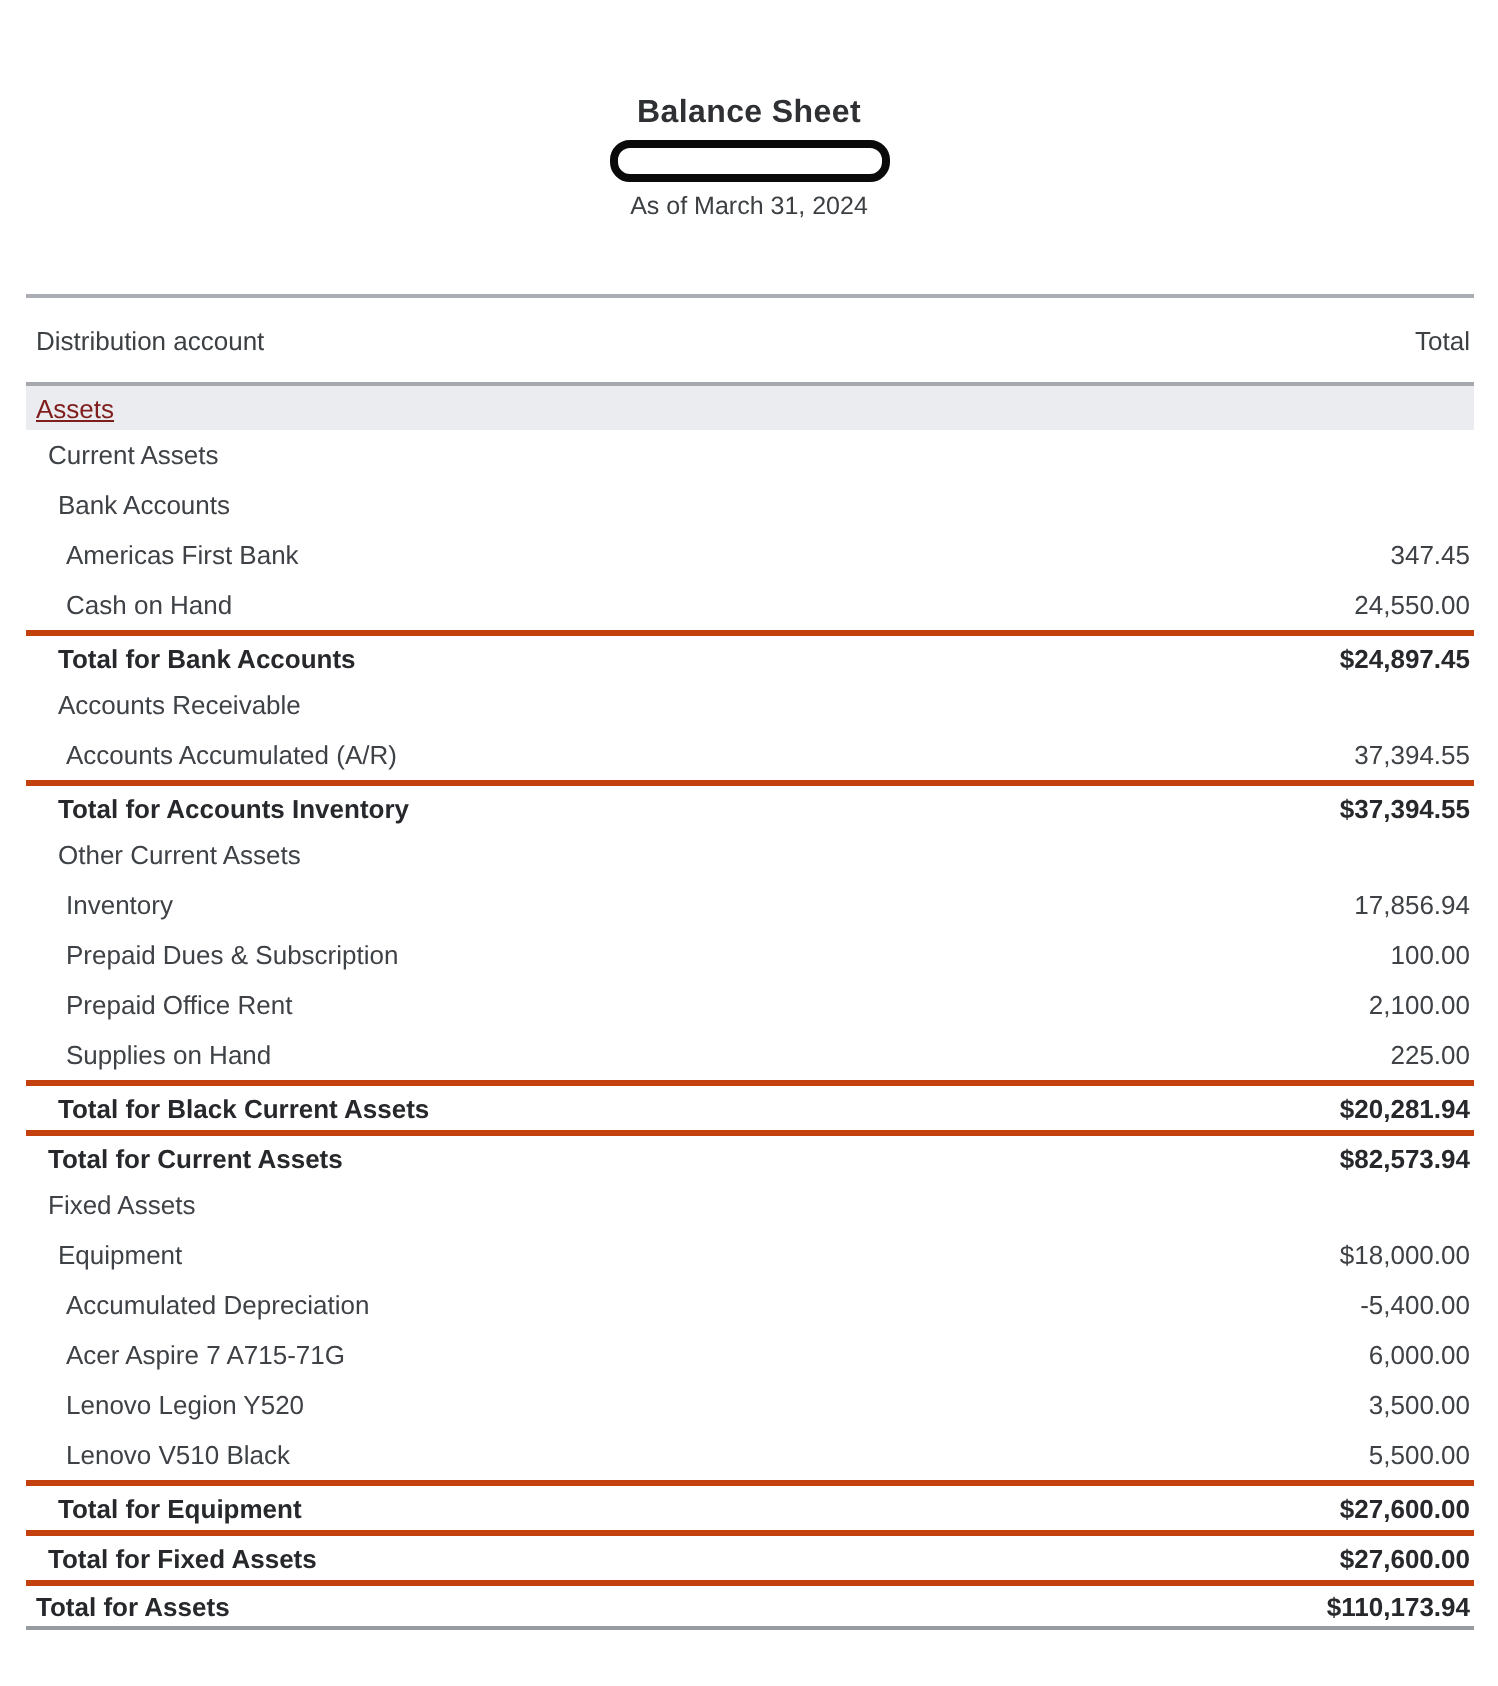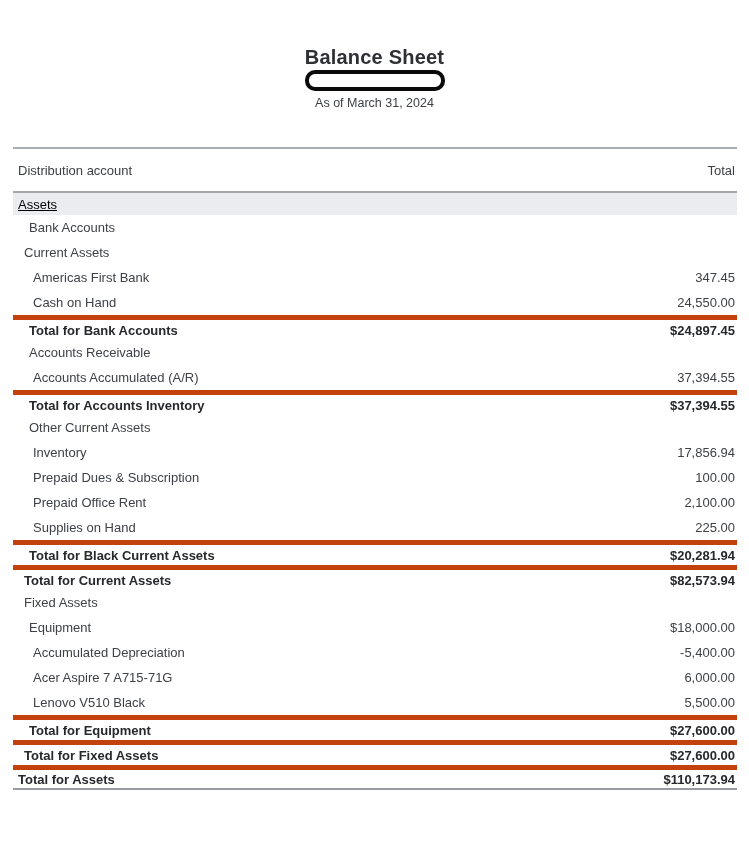--- a/index.html
+++ b/index.html
@@ -10,21 +10,21 @@
     margin: 0;
     font-family: "Liberation Sans", sans-serif;
     color: #3e4145;
     overflow: hidden;
   }
   .page { width: 749px; height: 843px; padding-top: 46px; }
 
   
   .title-block { text-align: center; }
   .report-title {
-    font-size: 20px;
+    font-size: 16px;
     line-height: 22px;
     font-weight: 700;
     color: #2e3033;
     letter-spacing: 0.2px;
   }
   .redaction-box {
     width: 140px;
     height: 21px;
     margin: 2px auto 0 auto;
     border: 4px solid #0a0a0a;
@@ -58,25 +58,25 @@
     align-items: center;
     height: 25px;
     padding-right: 2px;
   }
   .row .lbl { white-space: nowrap; }
   .row .val { white-space: nowrap; text-align: right; }
   .row.band {
     height: 24px;
     background: #ebecef;
     border-top: 2px solid #a5a8ad;
-    color: #000000;
+    color: #7f1d1d;
     text-decoration: underline;
   }
   .row.total {
-    border-top: 5px solid #c2410c;
+    border-top: 3px solid #c2410c;
     font-weight: 700;
     color: #26282b;
   }
   .row.last {
     border-bottom: 2px solid #989b9f;
   }
   .ind0 { padding-left: 5px; }
   .ind1 { padding-left: 11px; }
   .ind2 { padding-left: 16px; }
   .ind3 { padding-left: 20px; }
@@ -96,25 +96,25 @@
     <div class="table-header">
       <span>Distribution account</span>
       <span>Total</span>
     </div>
     <div>
         <div class="row band">
           <span class="lbl ind0">Assets</span>
           <span class="val"></span>
         </div>
         <div class="row">
+          <span class="lbl ind1">Current Assets</span>
+          <span class="val"></span>
+        </div>
+        <div class="row">
           <span class="lbl ind2">Bank Accounts</span>
-          <span class="val"></span>
-        </div>
-        <div class="row">
-          <span class="lbl ind1">Current Assets</span>
           <span class="val"></span>
         </div>
         <div class="row">
           <span class="lbl ind3">Americas First Bank</span>
           <span class="val">347.45</span>
         </div>
         <div class="row">
           <span class="lbl ind3">Cash on Hand</span>
           <span class="val">24,550.00</span>
         </div>
@@ -170,20 +170,24 @@
           <span class="lbl ind2">Equipment</span>
           <span class="val">$18,000.00</span>
         </div>
         <div class="row">
           <span class="lbl ind3">Accumulated Depreciation</span>
           <span class="val">-5,400.00</span>
         </div>
         <div class="row">
           <span class="lbl ind3">Acer Aspire 7 A715-71G</span>
           <span class="val">6,000.00</span>
+        </div>
+        <div class="row">
+          <span class="lbl ind3">Lenovo Legion Y520</span>
+          <span class="val">3,500.00</span>
         </div>
         <div class="row">
           <span class="lbl ind3">Lenovo V510 Black</span>
           <span class="val">5,500.00</span>
         </div>
         <div class="row total">
           <span class="lbl ind2">Total for Equipment</span>
           <span class="val">$27,600.00</span>
         </div>
         <div class="row total">

